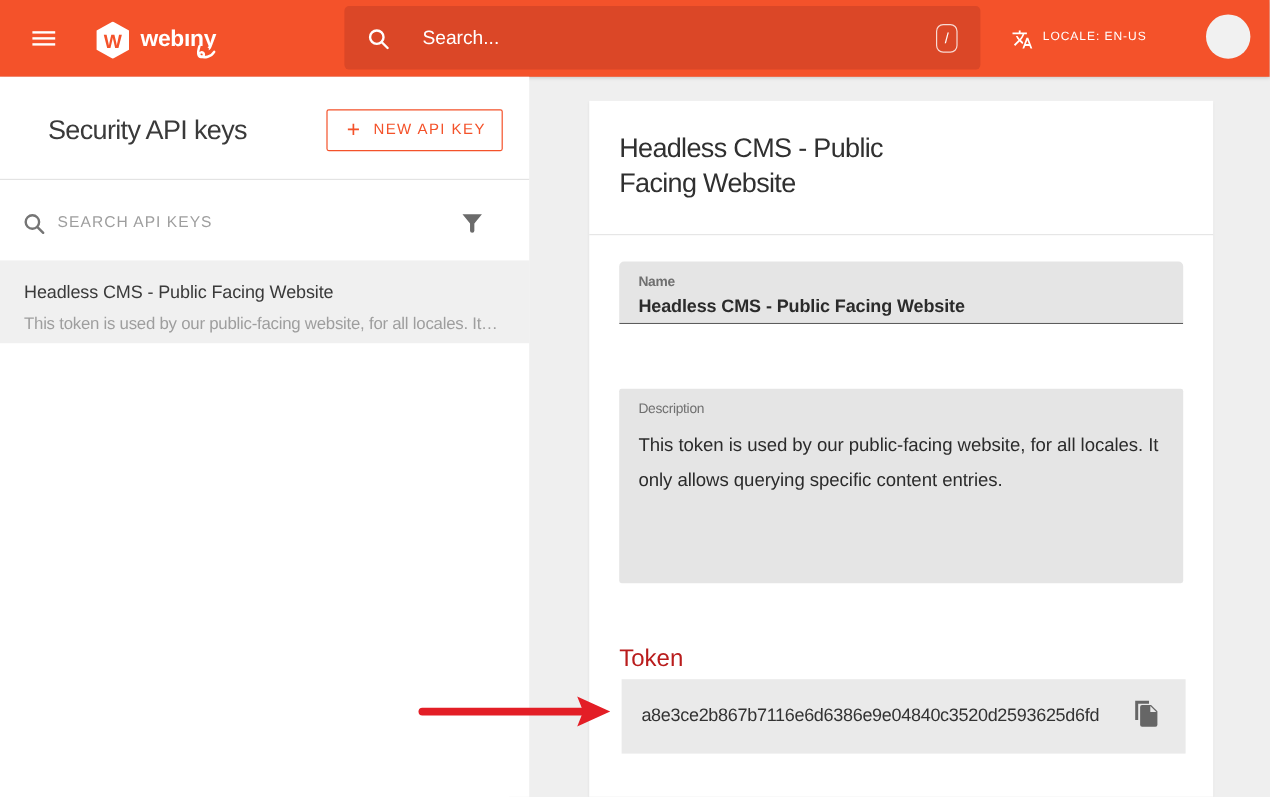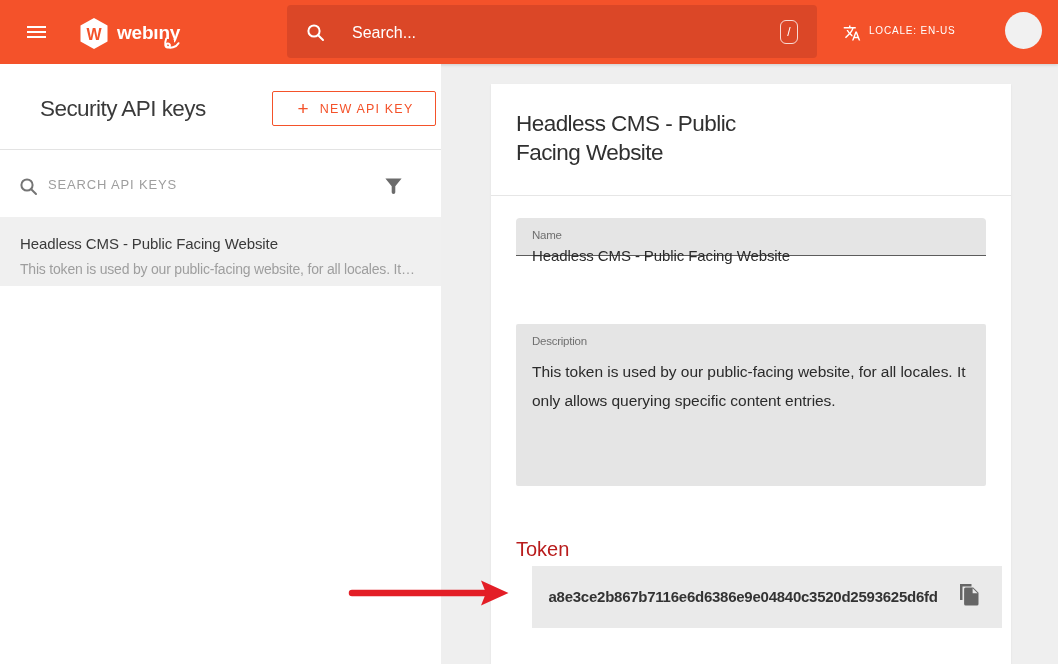--- a/index.html
+++ b/index.html
@@ -10,39 +10,39 @@
   .burger div { width:18.5px; height:2.5px; background:#fff; margin-bottom:2.6px; }
   .logo-text { color:#fff; font-size:19px; font-weight:bold; letter-spacing:-0.2px; }
   .searchbox { position:absolute; left:287px; top:5px; width:530px; height:53px; background:#db4727; border-radius:4px; }
   .search-ph { position:absolute; left:341px; top:25px; color:#ffffff; font-size:16px; line-height:16px;margin-left:11px; }
   .slash { position:absolute; left:780px; top:19.5px; width:18px; height:24px; border:1px solid rgba(255,255,255,0.8); border-radius:6px; color:#fff; font-size:12px; text-align:center; line-height:22px; }
   .locale { color:#fff; font-size:10px; letter-spacing:0.8px; }
   .avatar { left:1005px; top:12px; width:37px; height:37px; border-radius:50%; background:#f1f1f1; }
   
   .leftpanel { position:absolute; left:0; top:64px; width:441px; height:600px; background:#ffffff; }
   .lp-title { left:24px; top:95px; font-size:22.5px; letter-spacing:-0.55px; line-height:28px; color:#3a3a3a;margin-left:16px; }
-  .newbtn { left:272px; top:91px; width:164px; height:35px; padding-left:3px; border:1px solid #f4522a; border-radius:2px; color:#f4522a; font-size:12.5px; letter-spacing:1.2px; text-align:center; line-height:33px; }
+  .newbtn { left:272px; top:91px; width:147px; height:35px; padding-left:3px; border:1px solid #f4522a; border-radius:2px; color:#f4522a; font-size:12.5px; letter-spacing:1.2px; text-align:center; line-height:33px; }
   .newbtn .plus { font-size:19px; letter-spacing:0; vertical-align:-2px; margin-right:11px; font-weight:400;}
   .lp-div { left:0; top:149px; width:441px; height:1px; background:#e3e3e3; }
   .lp-search-text { left:48px; top:178px; font-size:13px; line-height:14px; color:#9e9e9e; letter-spacing:0.85px; }
   .lp-item { left:0; top:217px; width:441px; height:69px; background:#f0f0f0; }
   .lp-item-title { left:20px; top:236px; font-size:15px; letter-spacing:-0.1px; line-height:16px; color:#3a3a3a; }
   .lp-item-sub { left:20px; top:262px; font-size:14px; letter-spacing:-0.2px; line-height:14px; color:#9e9e9e; }
   
   .card { position:absolute; left:491px; top:84px; width:520px; height:580px; background:#ffffff; box-shadow:0 1px 2px rgba(0,0,0,0.07); }
   .card-title { position:absolute; left:516px; top:109px; font-size:22.5px; letter-spacing:-0.55px; line-height:29px; color:#303030; }
   .card-div { position:absolute; left:491px; top:195px; width:520px; height:1px; background:#e6e6e6; }
   .field { position:absolute; left:516px; width:470px; background:#e5e5e5; border-radius:4px 4px 0 0; }
-  .f-name { top:218px; height:38px; border-bottom:1px solid #5c5c5c; }
+  .f-name { top:218px; height:52px; border-bottom:1px solid #5c5c5c;font-weight:bold; }
   .f-desc { top:324px; height:162px; border-radius:2px; }
   .f-label { position:absolute; left:16px; top:11px; font-size:11.5px; letter-spacing:-0.25px; line-height:12px; color:#707070; }
   .f-value { position:absolute; left:16px; top:30px; font-size:15px; letter-spacing:-0.1px; line-height:16px; color:#2b2b2b; }
   .f-desc-text { position:absolute; left:16px; top:33px; font-size:15.5px; letter-spacing:-0.05px; line-height:29px; color:#2b2b2b; }
   .token-label { position:absolute; left:516px; top:541px; font-size:20px; line-height:16px; color:#b91c1c; }
-  .tokenbox { position:absolute; left:532px; top:566px; width:470px; height:62px; background:#eaeaea;font-weight:bold; }
+  .tokenbox { position:absolute; left:518px; top:566px; width:470px; height:62px; background:#eaeaea; }
   .token-text { position:absolute; left:16.5px; top:23px; font-size:15px; letter-spacing:-0.25px; line-height:16px; color:#333; }
   .copy-ic { position:absolute; left:427px; top:17px; }
 </style>
 </head>
 <body>
   <div class="topbar">
     <div class="burger abs" style="left:27px;top:25.5px">
       <div></div>
       <div></div>
       <div></div>

